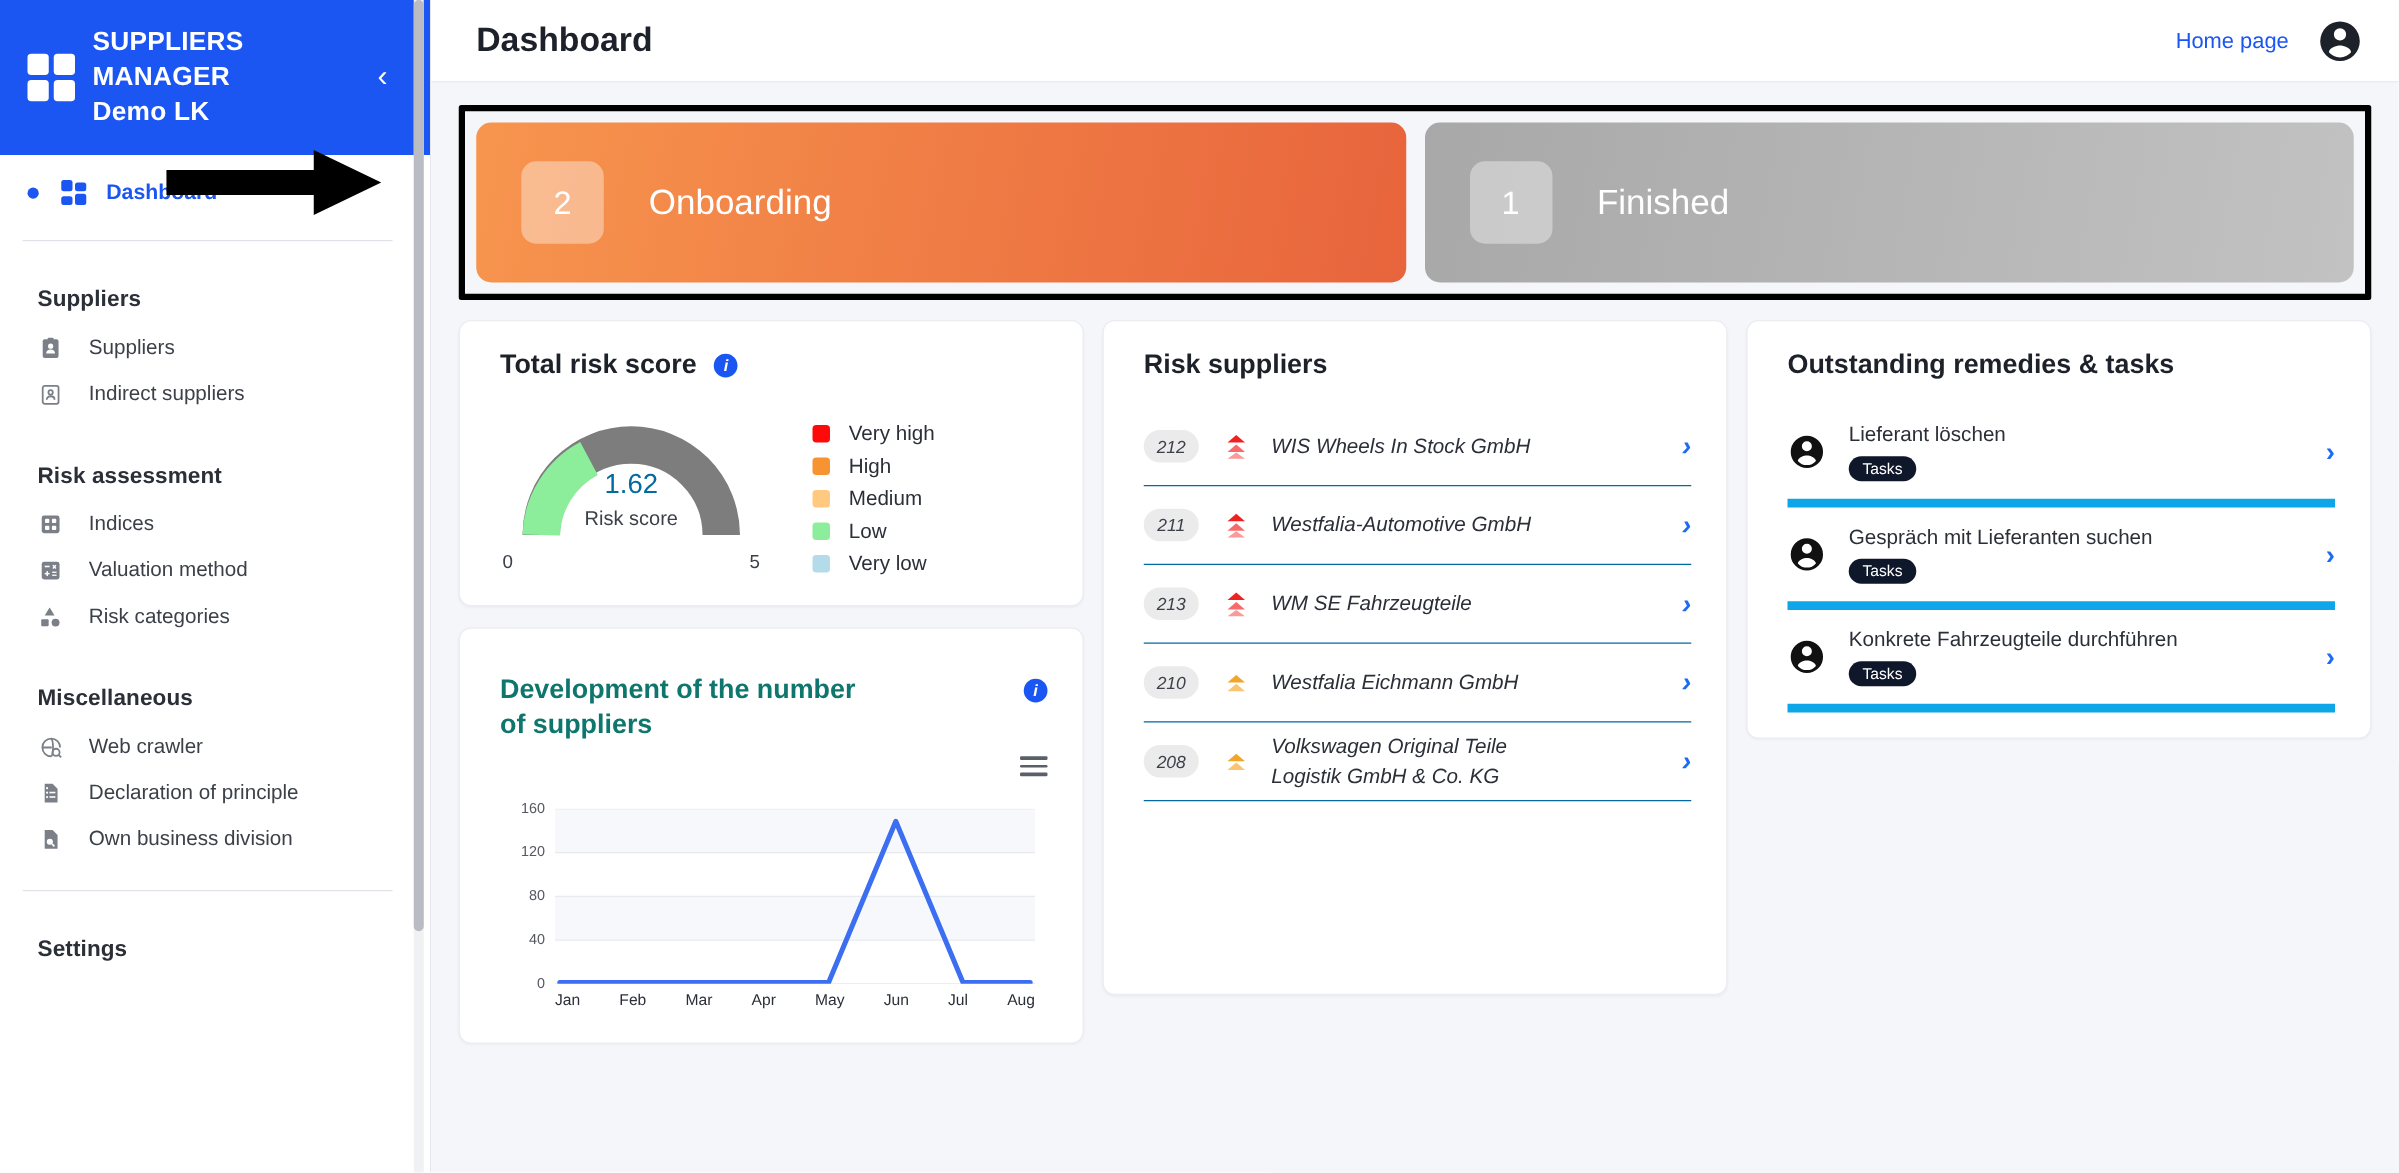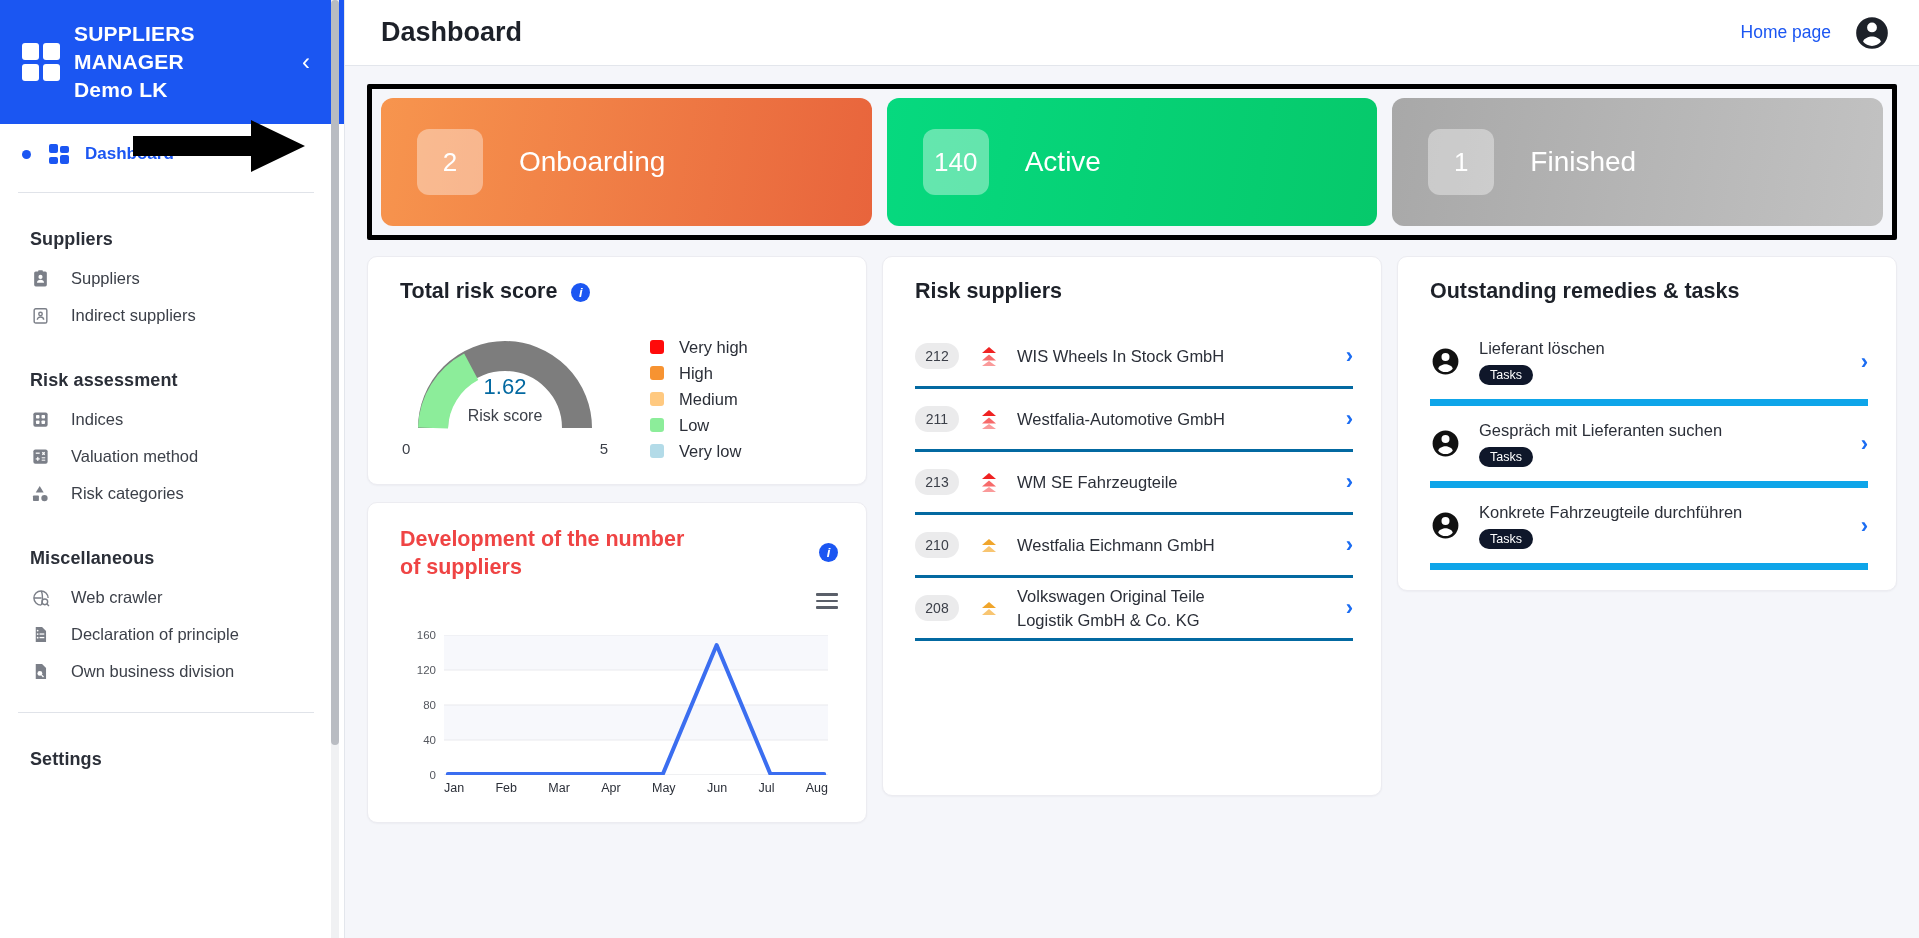--- a/index.html
+++ b/index.html
@@ -164,21 +164,21 @@
   .gauge-value { font-size: 22px; color: #0369a1; line-height: 1; }
   .gauge-sub { font-size: 16px; color: #3c4049; margin-top: 9px; }
   .legend { margin-left: 40px; padding-top: 12px; }
   .legend-row { display: flex; align-items: center; height: 26px; }
   .legend-sw { width: 14px; height: 14px; border-radius: 3px; flex: 0 0 14px; }
   .legend-lbl { margin-left: 15px; font-size: 16.5px; color: #2b2f38; }
 
   
   .chart-card { padding-bottom: 22px; }
   .chart-title-row { display: flex; align-items: flex-start; }
-  .chart-title { font-size: 21.5px; font-weight: 700; color: #ef4444; line-height: 28px; max-width: 300px; }
+  .chart-title { font-size: 21.5px; font-weight: 700; color: #0f766e; line-height: 28px; max-width: 300px; margin-top: 12px; }
   .hamburger { margin-left: auto; width: 22px; cursor: pointer; padding-top: 4px; }
   .hamburger span { display: block; height: 2.5px; background: #5a5f69; margin-bottom: 4px; border-radius: 1px; }
   .chart-area { position: relative; margin-top: 26px; height: 165px; }
   .y-labels {
     position: absolute; left: 0; top: 0; width: 36px; height: 140px;
   }
   .y-labels span {
     position: absolute; right: 0; font-size: 11.5px; color: #55585f;
     transform: translateY(-50%);
   }
@@ -186,21 +186,21 @@
   .x-labels {
     position: absolute; left: 44px; right: 10px; top: 146px;
     display: flex; justify-content: space-between;
     font-size: 12.5px; color: #2b2f38;
   }
 
   
   .rs-list { margin-top: 22px; }
   .rs-row {
     display: flex; align-items: center; min-height: 63px;
-    border-bottom: 3px solid #0369a1; cursor: pointer;
+    border-bottom: 1px solid #0369a1; cursor: pointer; font-style: italic;
   }
   .rs-row:last-child { }
   .rs-id {
     width: 44px; height: 26px; border-radius: 13px; background: #ebebec;
     color: #3c4049; font-size: 14px;
     display: flex; align-items: center; justify-content: center;
     flex: 0 0 44px;
   }
   .rs-arrows { width: 24px; margin-left: 18px; flex: 0 0 24px; display: flex; justify-content: center; }
   .rs-name { margin-left: 16px; font-size: 16.5px; color: #2b2f38; line-height: 24px; }
@@ -378,24 +378,20 @@
         </span>
       </div>
     </header>
 
     <div class="content">
 
       <div class="status-wrap">
         <div class="status-card sc-onboarding">
           <span class="badge">2</span>
           <span class="lbl">Onboarding</span>
-        </div>
-        <div class="status-card sc-active">
-          <span class="badge">140</span>
-          <span class="lbl">Active</span>
         </div>
         <div class="status-card sc-finished">
           <span class="badge">1</span>
           <span class="lbl">Finished</span>
         </div>
       </div>
 
       <div class="grid">
 
         <div class="col">

